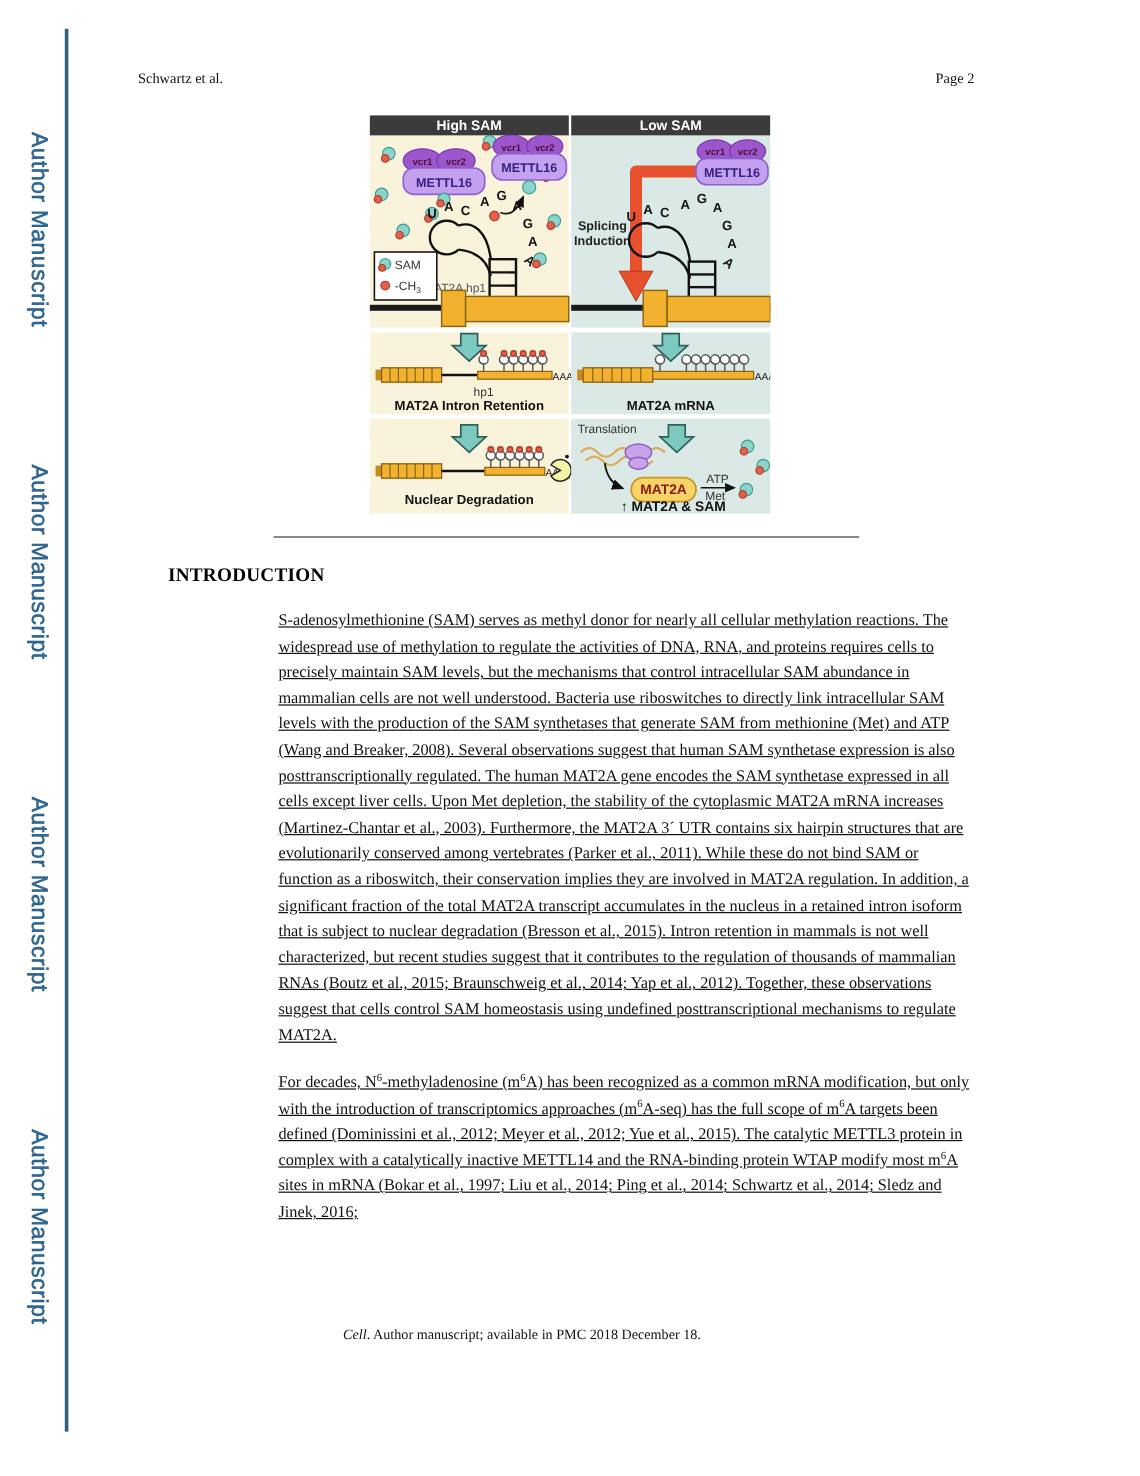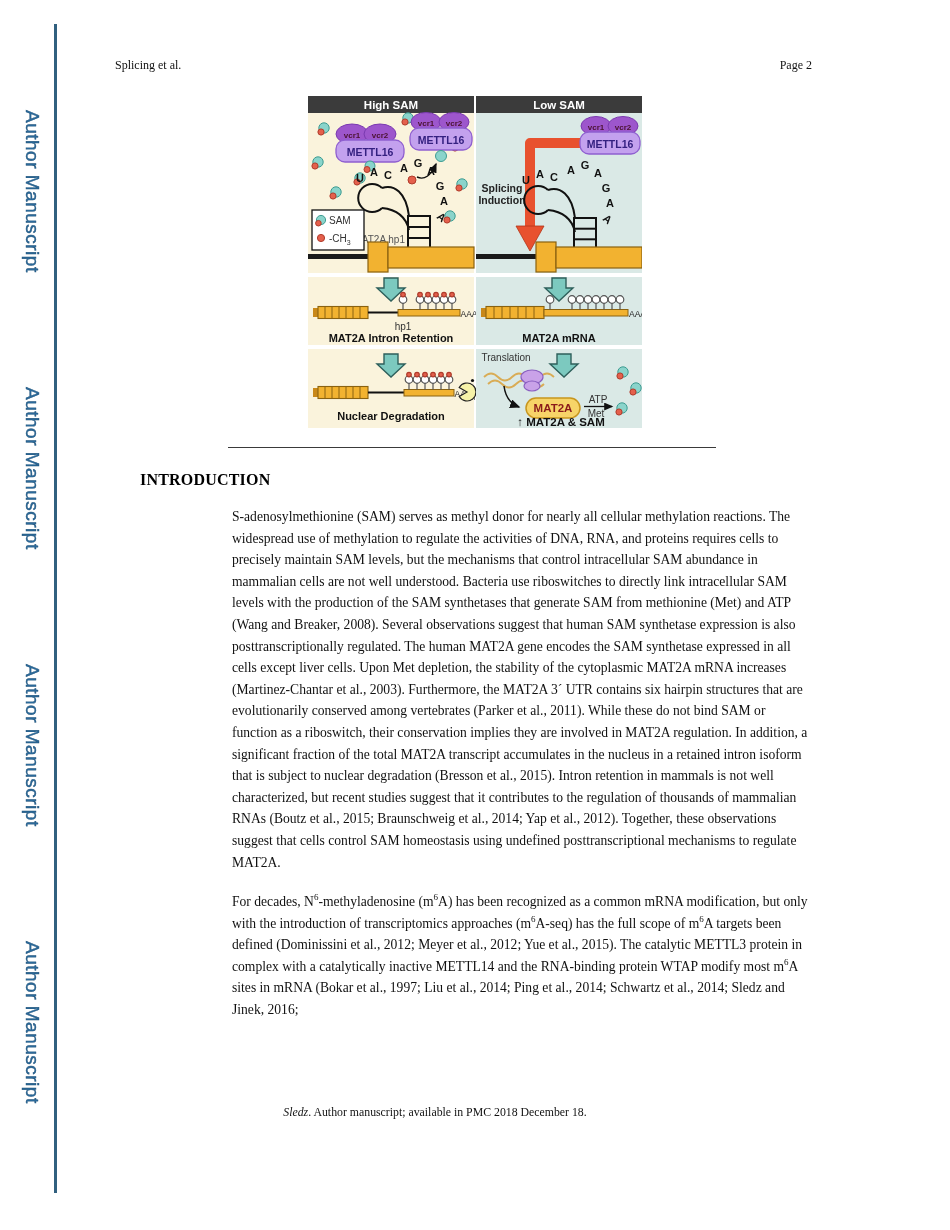--- a/index.html
+++ b/index.html
@@ -29,37 +29,37 @@
   .mettl{font:bold 10.5px "Liberation Sans",sans-serif;fill:#342080;}
   .splice{font:bold 10.5px "Liberation Sans",sans-serif;fill:#222;}
   .aaa{font:8.5px "Liberation Sans",sans-serif;fill:#222;}
   .mat2a-t{font:bold 11.5px "Liberation Sans",sans-serif;fill:#8B1A1A;}
 
   
   .mid-rule{position:absolute;left:228px;top:447px;width:488px;height:1.3px;background:#3a3a3a;}
   .intro-h{position:absolute;left:140px;top:471px;font-family:Liberation Serif, serif;
            font-weight:bold;font-size:16px;letter-spacing:.2px;color:#000;}
   .bodytext{position:absolute;left:232px;top:506px;width:576px;font-size:13.6px;line-height:21.6px;}
-  .bodytext p{margin:0 0 18px 0;}
+  .bodytext p{margin:0 0 18px 0;text-decoration:underline;}
   .bodytext sup{font-size:9px;line-height:0;}
 
   
   .footer{position:absolute;left:115px;top:1105px;width:640px;text-align:center;font-size:11.8px;}
   .footer .jit{font-style:italic;}
 </style>
 </head>
 <body>
 
 <div class="sidebar-line"></div>
 <div class="vlabel" style="top:110px">Author Manuscript</div>
 <div class="vlabel" style="top:387px">Author Manuscript</div>
 <div class="vlabel" style="top:664px">Author Manuscript</div>
 <div class="vlabel" style="top:941px">Author Manuscript</div>
 
-<div class="runhead-left">Splicing et al.</div>
+<div class="runhead-left">Schwartz et al.</div>
 <div class="runhead-right">Page 2</div>
 
 <div class="figwrap">
 <svg viewBox="0 0 334 333" width="334" height="333" xmlns="http://www.w3.org/2000/svg">
   <defs>
     <marker id="ah" markerWidth="8" markerHeight="8" refX="6" refY="3" orient="auto">
       <path d="M0,0 L7,3 L0,6 Z" fill="#111"></path>
     </marker>
   </defs>
 
@@ -401,13 +401,13 @@
 </div>
 
 <div class="mid-rule"></div>
 <div class="intro-h">INTRODUCTION</div>
 
 <div class="bodytext">
   <p>S-adenosylmethionine (SAM) serves as methyl donor for nearly all cellular methylation reactions. The widespread use of methylation to regulate the activities of DNA, RNA, and proteins requires cells to precisely maintain SAM levels, but the mechanisms that control intracellular SAM abundance in mammalian cells are not well understood. Bacteria use riboswitches to directly link intracellular SAM levels with the production of the SAM synthetases that generate SAM from methionine (Met) and ATP (Wang and Breaker, 2008). Several observations suggest that human SAM synthetase expression is also posttranscriptionally regulated. The human MAT2A gene encodes the SAM synthetase expressed in all cells except liver cells. Upon Met depletion, the stability of the cytoplasmic MAT2A mRNA increases (Martinez-Chantar et al., 2003). Furthermore, the MAT2A 3´ UTR contains six hairpin structures that are evolutionarily conserved among vertebrates (Parker et al., 2011). While these do not bind SAM or function as a riboswitch, their conservation implies they are involved in MAT2A regulation. In addition, a significant fraction of the total MAT2A transcript accumulates in the nucleus in a retained intron isoform that is subject to nuclear degradation (Bresson et al., 2015). Intron retention in mammals is not well characterized, but recent studies suggest that it contributes to the regulation of thousands of mammalian RNAs (Boutz et al., 2015; Braunschweig et al., 2014; Yap et al., 2012). Together, these observations suggest that cells control SAM homeostasis using undefined posttranscriptional mechanisms to regulate MAT2A.</p>
   <p>For decades, N<sup>6</sup>-methyladenosine (m<sup>6</sup>A) has been recognized as a common mRNA modification, but only with the introduction of transcriptomics approaches (m<sup>6</sup>A-seq) has the full scope of m<sup>6</sup>A targets been defined (Dominissini et al., 2012; Meyer et al., 2012; Yue et al., 2015). The catalytic METTL3 protein in complex with a catalytically inactive METTL14 and the RNA-binding protein WTAP modify most m<sup>6</sup>A sites in mRNA (Bokar et al., 1997; Liu et al., 2014; Ping et al., 2014; Schwartz et al., 2014; Sledz and Jinek, 2016;</p>
 </div>
 
-<div class="footer"><span class="jit">Sledz</span><span>. Author manuscript; available in PMC 2018 December 18.</span></div>
+<div class="footer"><span class="jit">Cell</span><span>. Author manuscript; available in PMC 2018 December 18.</span></div>
 
 </body></html>

